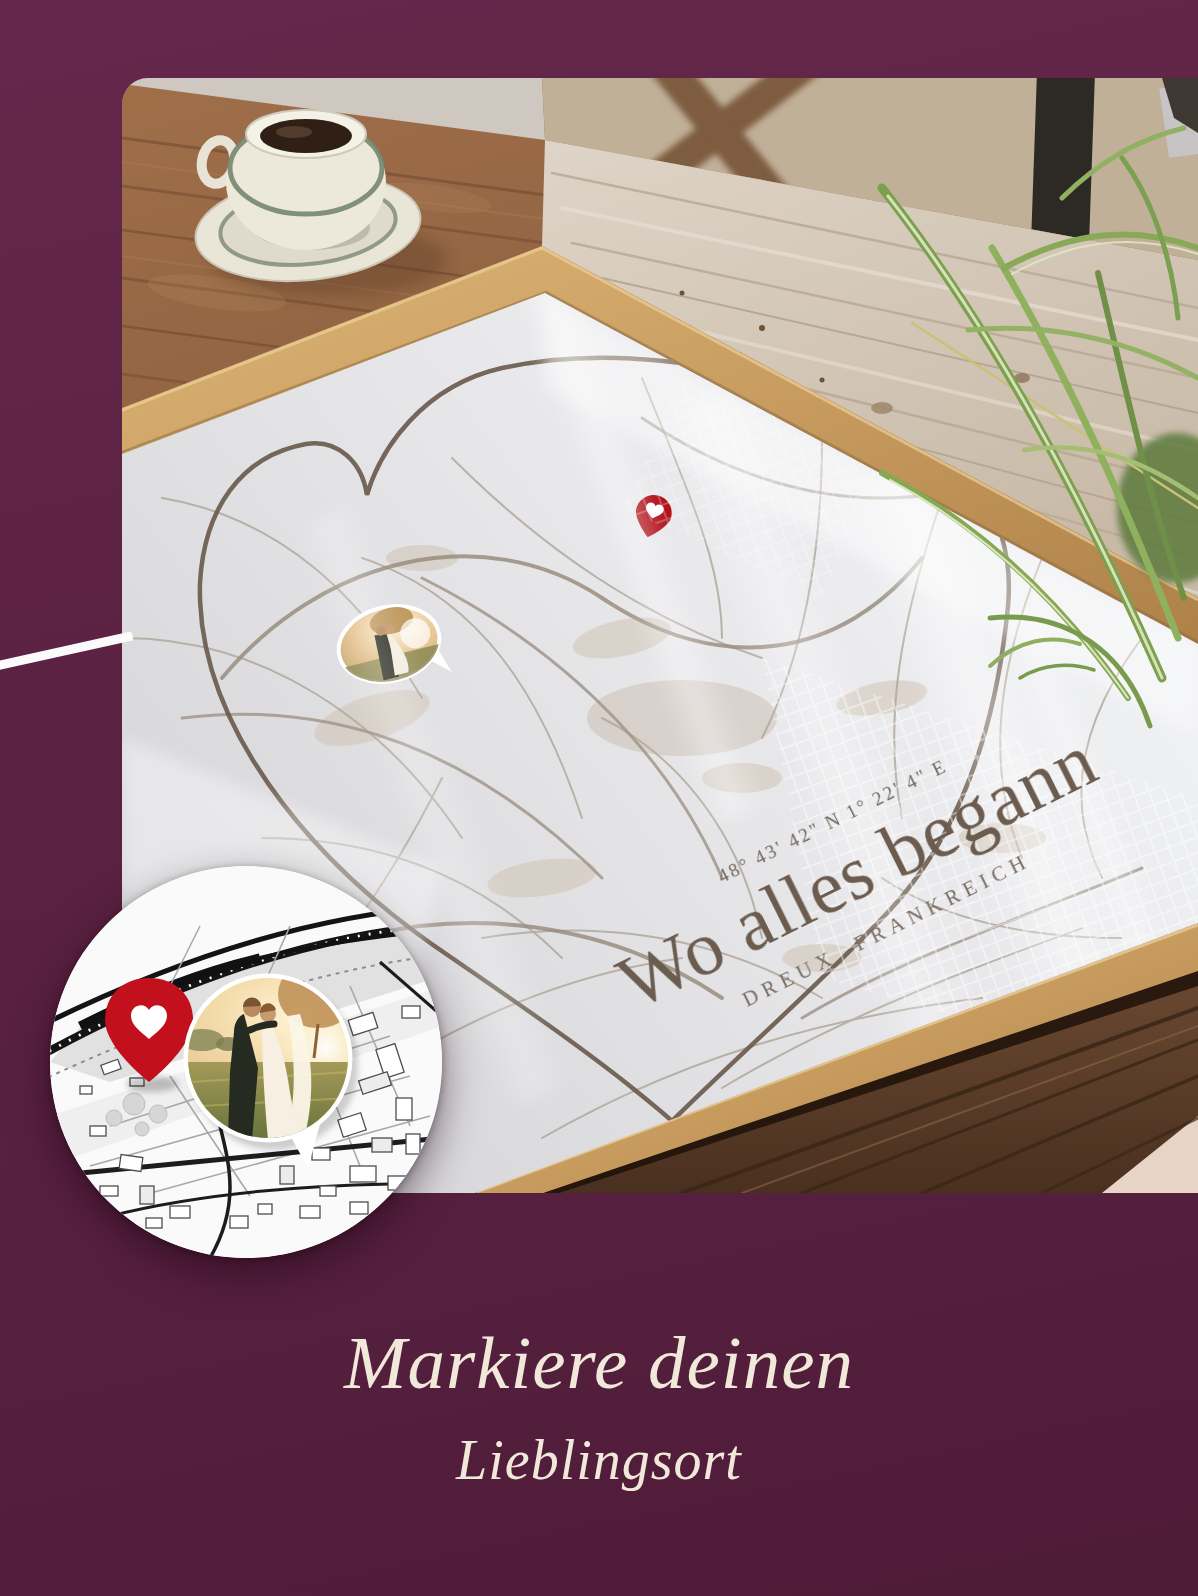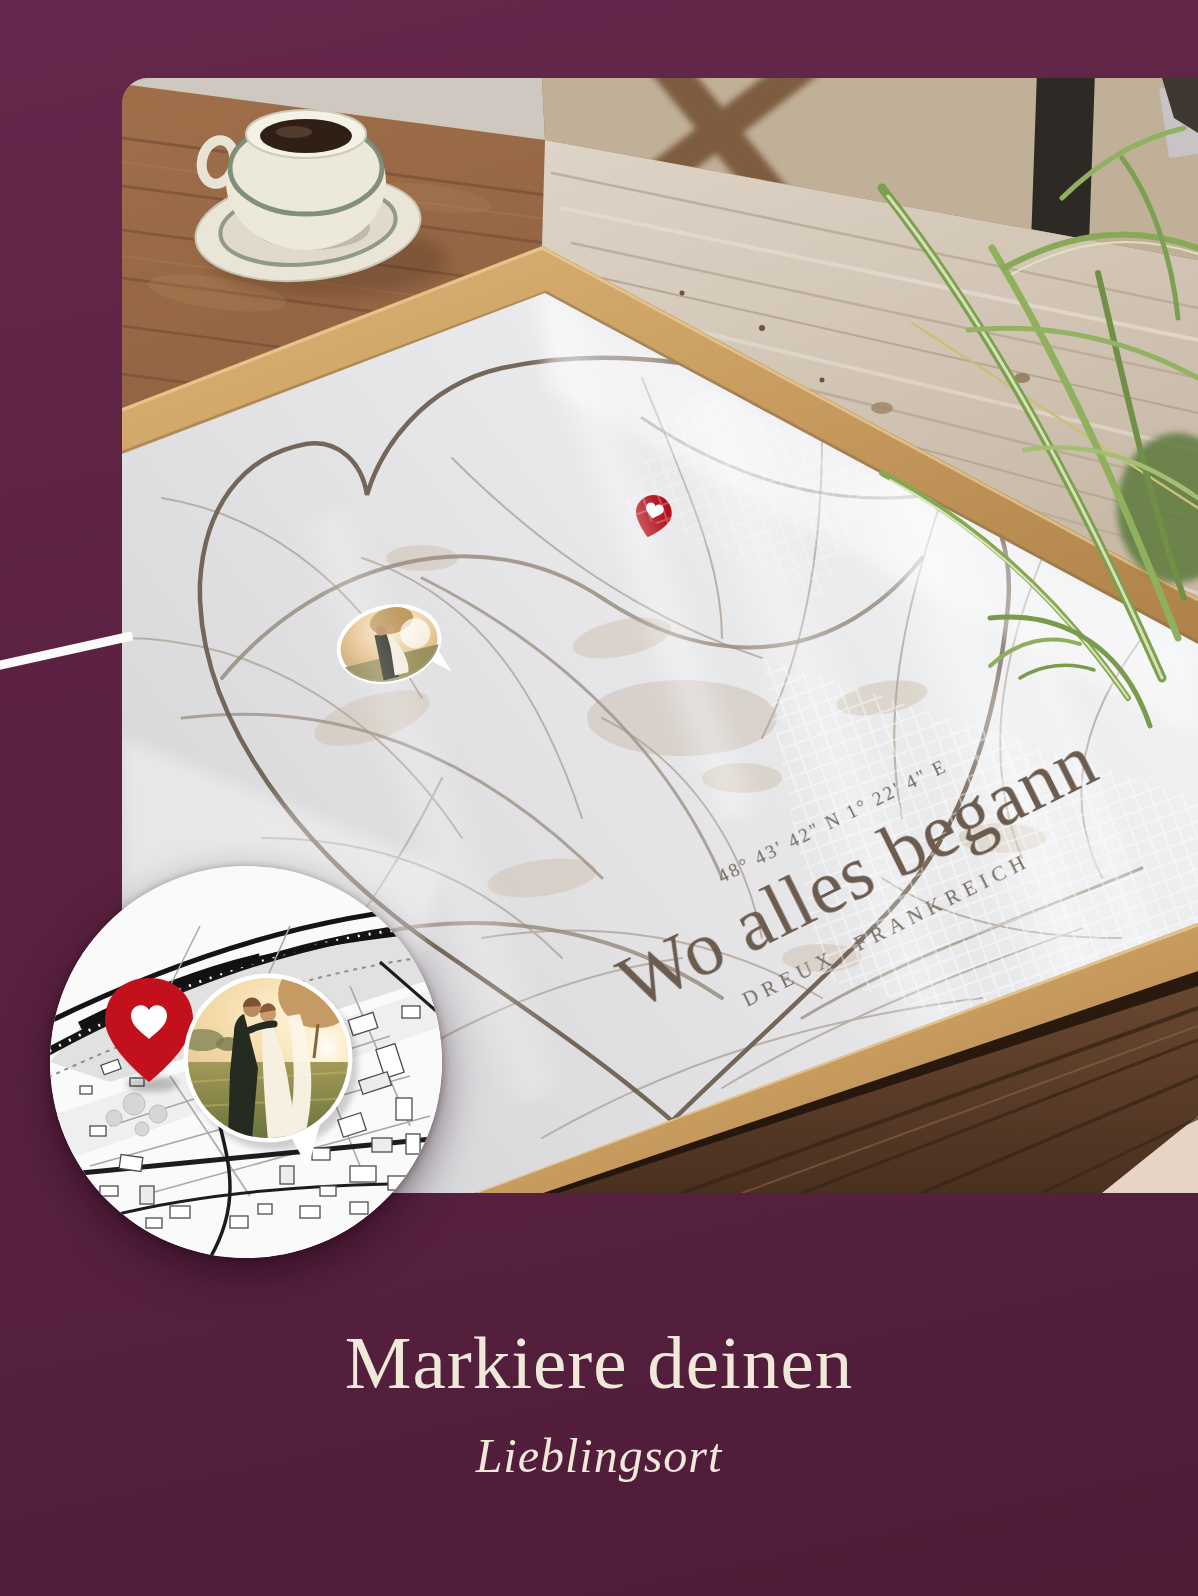--- a/index.html
+++ b/index.html
@@ -15,22 +15,22 @@
   .poster-text{position:absolute;left:408px;top:726px;width:660px;
     transform:rotate(-26.5deg);text-align:center;color:#6b5d50;pointer-events:none;}
   .poster-text .coords{font-size:19px;letter-spacing:2.5px;color:#6f655a;white-space:nowrap;}
   .poster-text .title{font-size:77px;line-height:1.04;margin-top:4px;letter-spacing:1px;color:#6b5c4f;}
   .poster-text .loc{font-size:21px;letter-spacing:6px;margin-top:14px;color:#786c60;}
   .edge-stripe{position:absolute;left:-6px;top:662px;width:142px;height:9px;background:#fbfbfb;
     transform:rotate(-12.5deg);transform-origin:left center;border-radius:2px;}
   .badge{position:absolute;left:50px;top:866px;width:392px;height:392px;border-radius:50%;
     overflow:hidden;box-shadow:0 16px 40px rgba(28,4,18,.5), 0 2px 8px rgba(28,4,18,.35);background:#fbfafa;}
   .caption{position:absolute;left:0;top:1320px;width:100%;text-align:center;color:var(--caption);}
-  .caption .l1{font-size:75px;letter-spacing:1px;}
-  .caption .l2{font-size:48px;font-style:italic;margin-top:22px;letter-spacing:1px;}
+  .caption .l1{font-size:75px;letter-spacing:1px;font-style:italic;}
+  .caption .l2{font-size:56px;font-style:italic;margin-top:22px;letter-spacing:1px;}
 </style>
 </head>
 <body>
 
 <div class="stage">
 
   <div class="photo">
     <svg width="1076" height="1115" viewBox="0 0 1076 1115">
       <defs>
         <linearGradient id="tableGrad" x1="0" y1="0" x2="0.3" y2="1">

